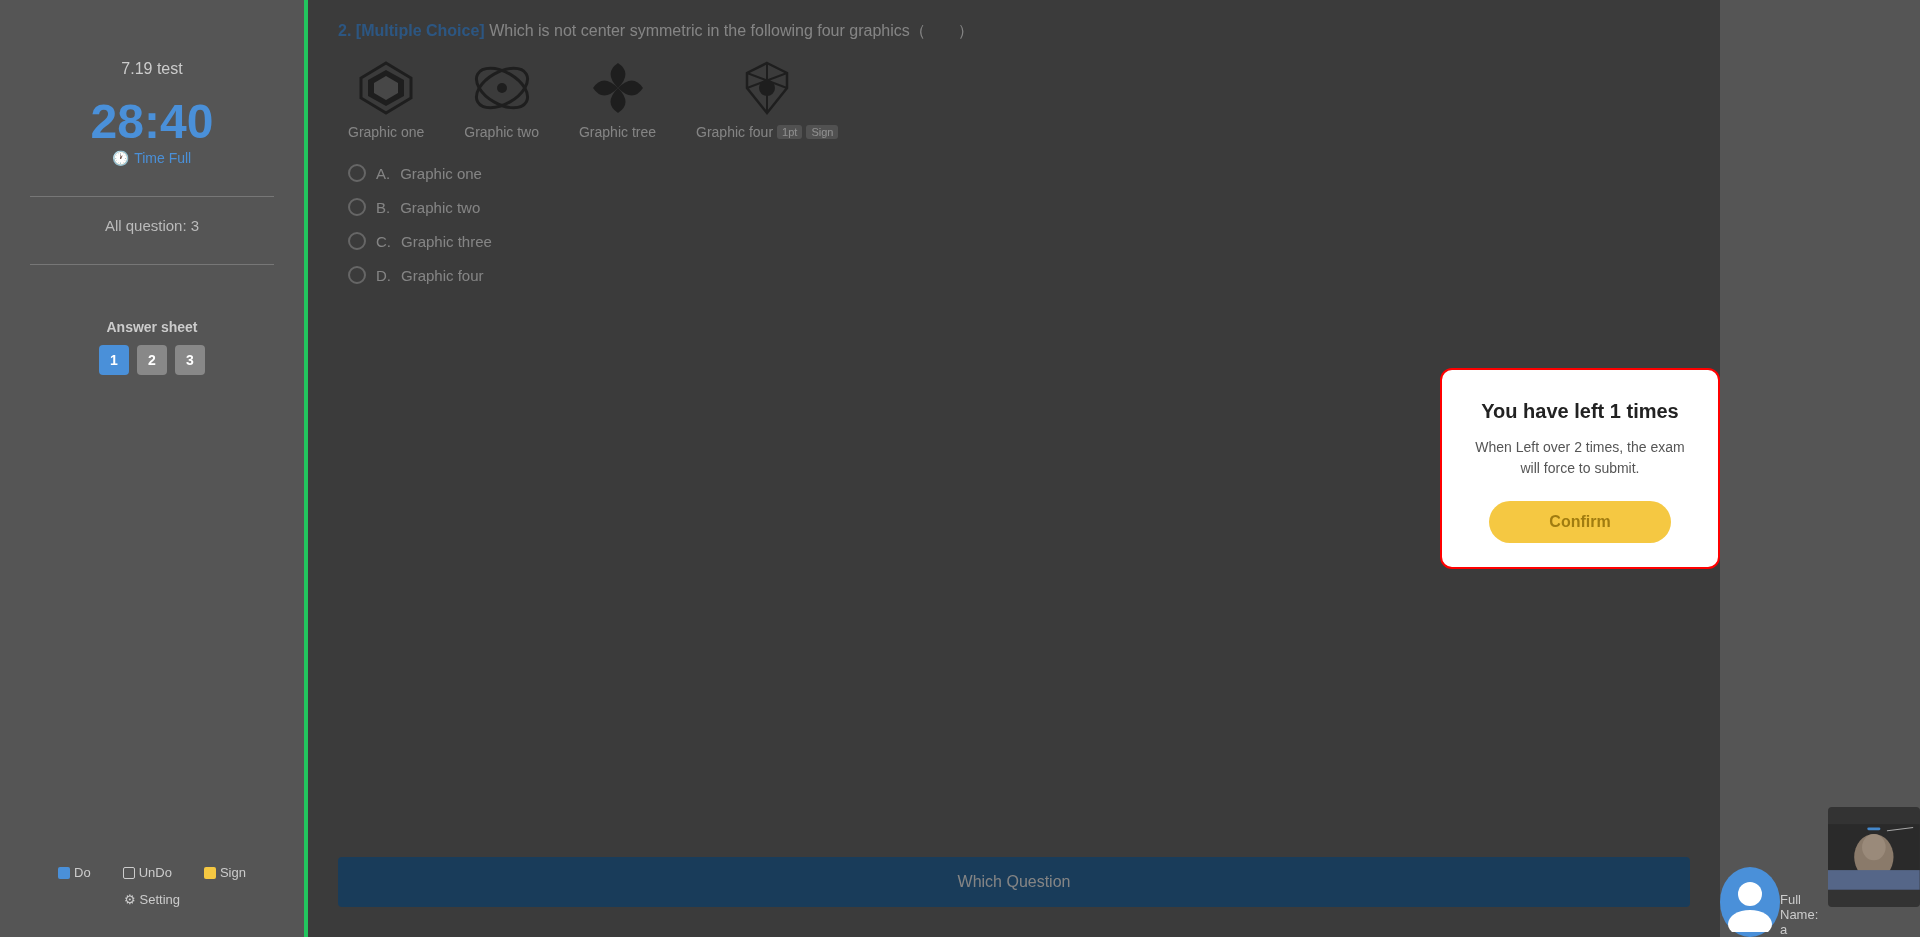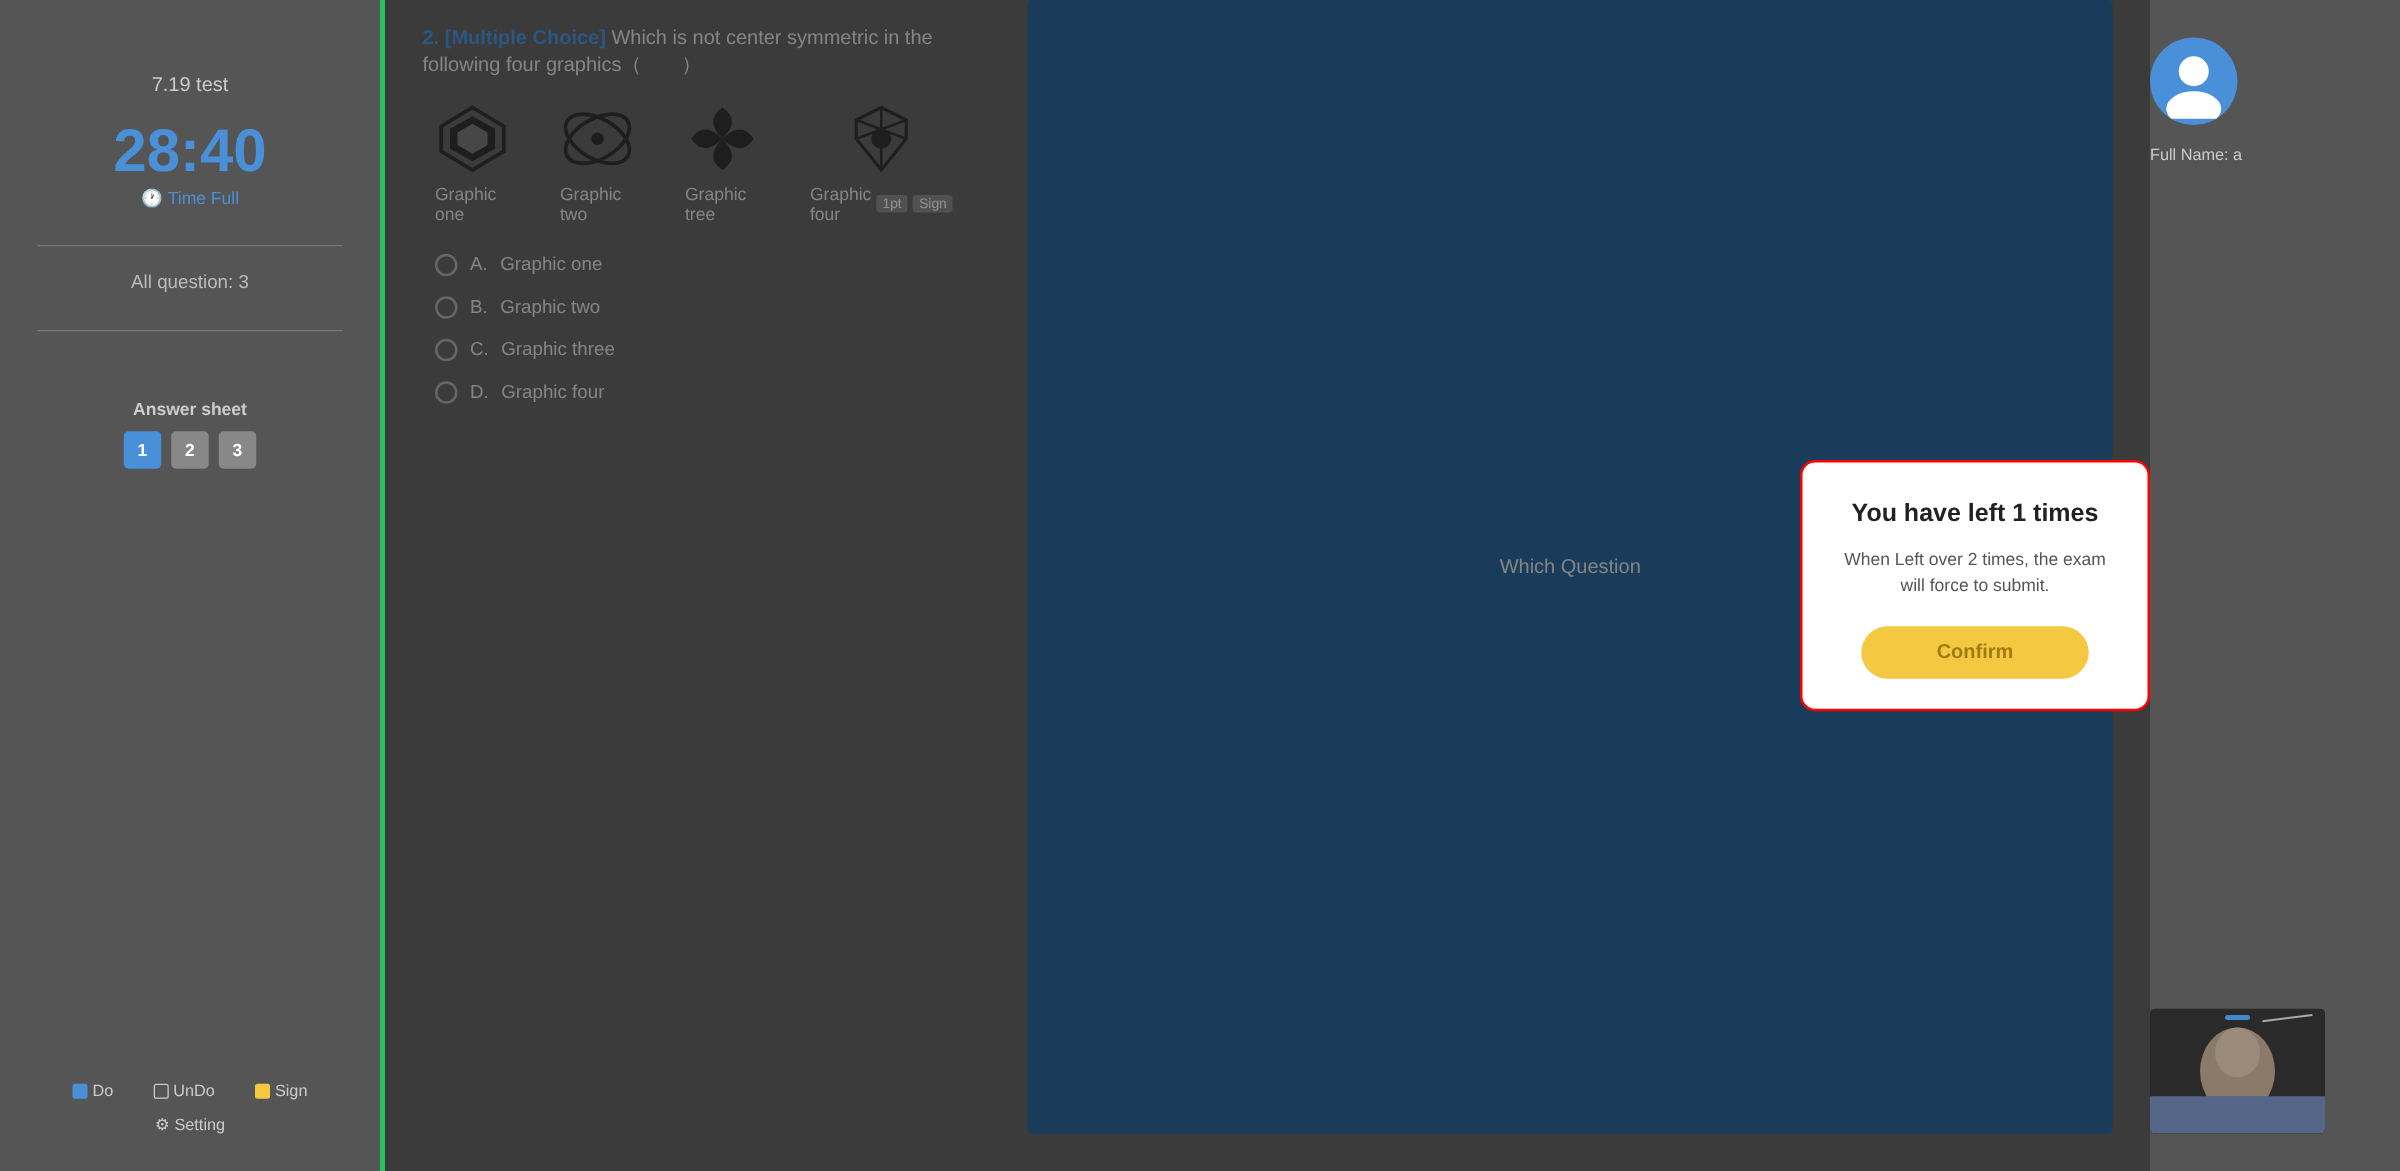--- a/index.html
+++ b/index.html
@@ -149,21 +149,21 @@
       align-items: center;
       gap: 4px;
     }
 
     
     .content-area {
       flex: 1;
       background: #636363;
       height: 100%;
       display: flex;
-      flex-direction: row;
+      flex-direction: column;
       position: relative;
     }
 
     .question-area {
       padding: 20px 30px;
       background: #636363;
       flex: 1;
     }
 
     .question-header {
@@ -261,24 +261,23 @@
       margin: 0 30px 30px 30px;
       border-radius: 4px;
     }
 
     
     .right-panel {
       width: 200px;
       background: #555555;
       height: 100%;
       display: flex;
-      flex-direction: column;
-      align-items: flex-start;
+      flex-direction: row;
+      align-items: flex-end;
       padding-top: 30px;
-      gap: 16px;
     }
 
     .avatar-circle {
       width: 70px;
       height: 70px;
       border-radius: 50%;
       background: #4a90d9;
       display: flex;
       align-items: center;
       justify-content: center;

